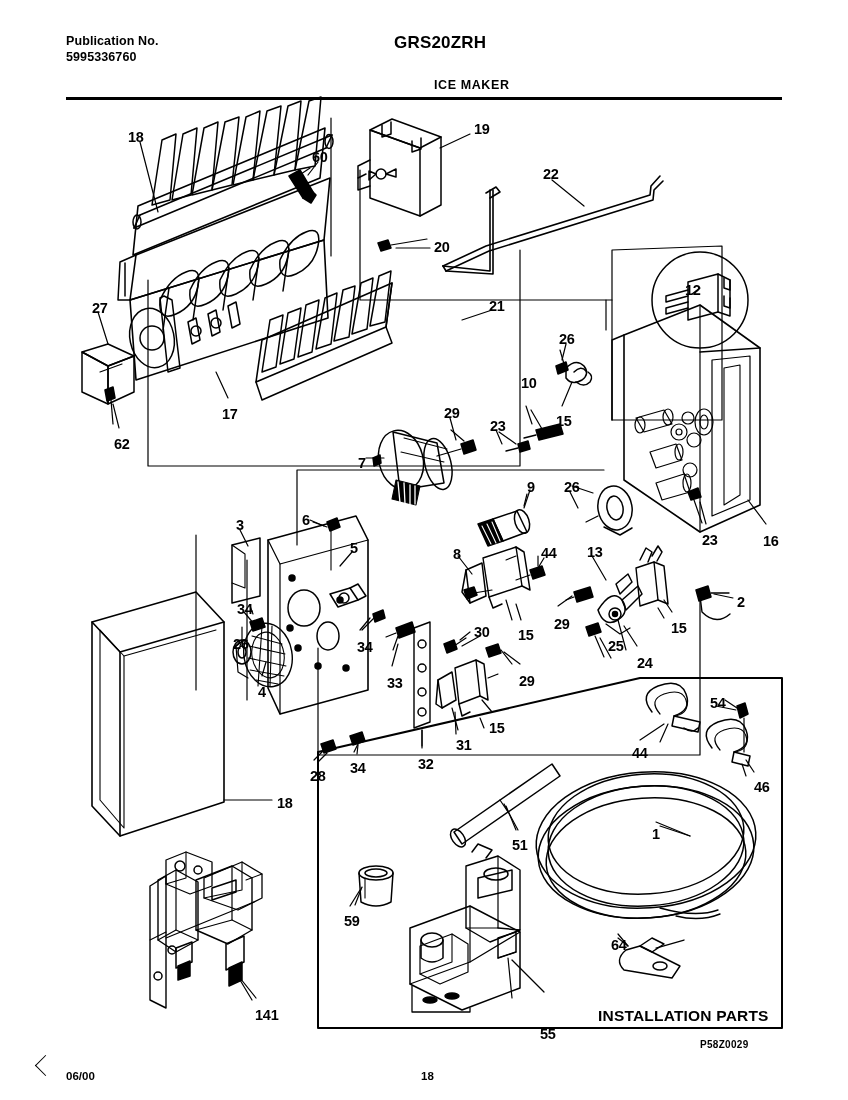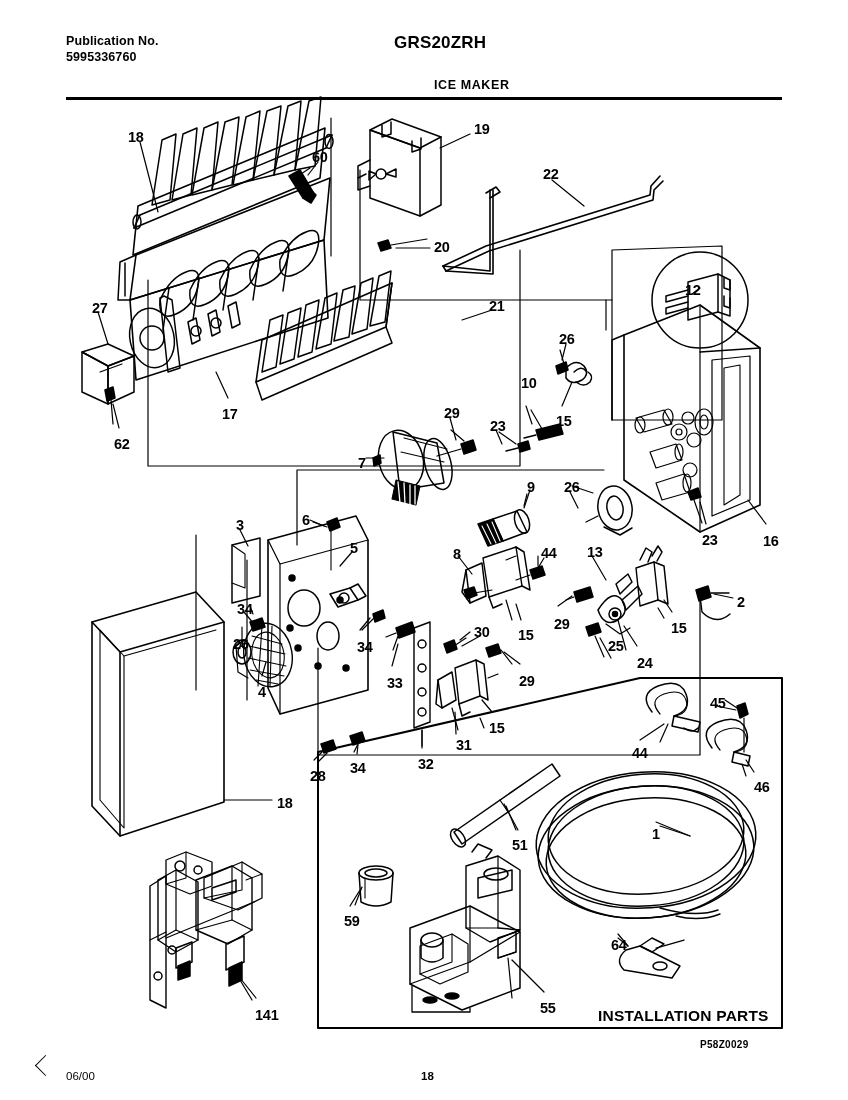--- a/index.html
+++ b/index.html
@@ -10,21 +10,21 @@
   }
   .page{position:absolute;inset:0;}
 
   
   .pub-block{position:absolute;left:66px;top:33px;font-size:12.5px;font-weight:bold;line-height:1.28;letter-spacing:.1px;}
   .model-no{position:absolute;left:394px;top:33px;font-size:17px;font-weight:bold;letter-spacing:.2px;}
   .section-title{position:absolute;left:401px;top:78px;font-size:12.5px;font-weight:bold;letter-spacing:.6px;padding-left:33px;}
   .hrule{position:absolute;left:66px;top:97px;width:716px;height:3px;background:#000;}
 
   
-  .foot-date{position:absolute;left:66px;top:1070px;font-size:11.5px;font-weight:normal;}
+  .foot-date{position:absolute;left:66px;top:1070px;font-size:11.5px;font-weight:bold;}
   .foot-page{position:absolute;left:421px;top:1070px;font-size:11.5px;font-weight:bold;}
   .diagram-code{position:absolute;left:700px;top:1039px;font-size:10px;font-weight:bold;letter-spacing:.3px;}
   .corner-tick{position:absolute;left:38px;top:1058px;width:14px;height:14px;
                border-left:1.4px solid #000;border-bottom:1.4px solid #000;transform:rotate(45deg);}
 
   
   #art{position:absolute;left:0;top:0;width:848px;height:1100px;}
 
   
   .lbl{position:absolute;font-size:14.5px;font-weight:bold;font-family:"Liberation Sans",sans-serif;
@@ -611,30 +611,30 @@
       <div class="lbl" style="left: 608px; top: 639px;">25</div>
       <div class="lbl" style="left: 637px; top: 656px;">24</div>
       <div class="lbl" style="left: 258px; top: 685px;">4</div>
       <div class="lbl" style="left: 387px; top: 676px;">33</div>
       <div class="lbl" style="left: 519px; top: 674px;">29</div>
       <div class="lbl" style="left: 489px; top: 721px;">15</div>
       <div class="lbl" style="left: 456px; top: 738px;">31</div>
       <div class="lbl" style="left: 418px; top: 757px;">32</div>
       <div class="lbl" style="left: 310px; top: 769px;">28</div>
       <div class="lbl" style="left: 350px; top: 761px;">34</div>
-      <div class="lbl" style="left: 710px; top: 696px;">45</div>
+      <div class="lbl" style="left: 710px; top: 696px;">54</div>
       <div class="lbl" style="left: 632px; top: 746px;">44</div>
       <div class="lbl" style="left: 754px; top: 780px;">46</div>
       <div class="lbl" style="left: 277px; top: 796px;">18</div>
       <div class="lbl" style="left: 512px; top: 838px;">51</div>
       <div class="lbl" style="left: 652px; top: 827px;">1</div>
       <div class="lbl" style="left: 344px; top: 914px;">59</div>
       <div class="lbl" style="left: 611px; top: 938px;">64</div>
       <div class="lbl" style="left: 255px; top: 1008px;">141</div>
-      <div class="lbl" style="left: 540px; top: 1001px; text-align: right;">55</div>
+      <div class="lbl" style="left: 540px; top: 1027px; text-align: right;">55</div>
     </div>
 
   <div class="install-caption">INSTALLATION PARTS</div>
 
   <div class="corner-tick"></div>
   <div class="foot-date">06/00</div>
   <div class="foot-page">18</div>
   <div class="diagram-code">P58Z0029</div>
 
 </div>

